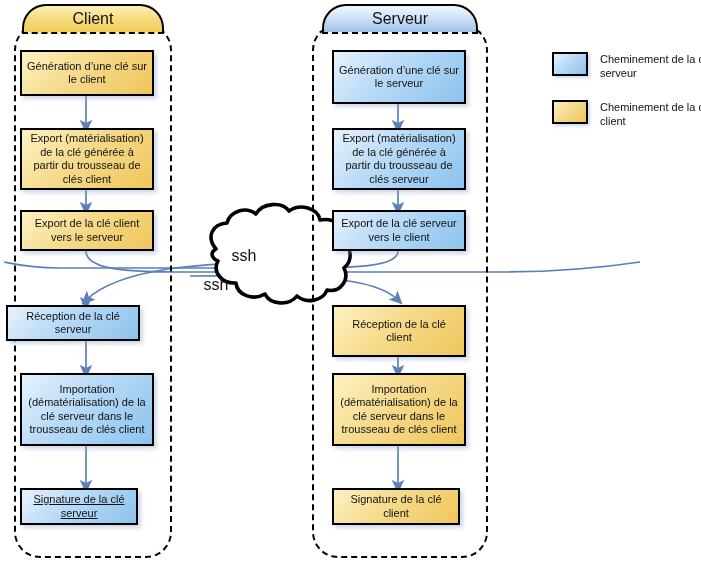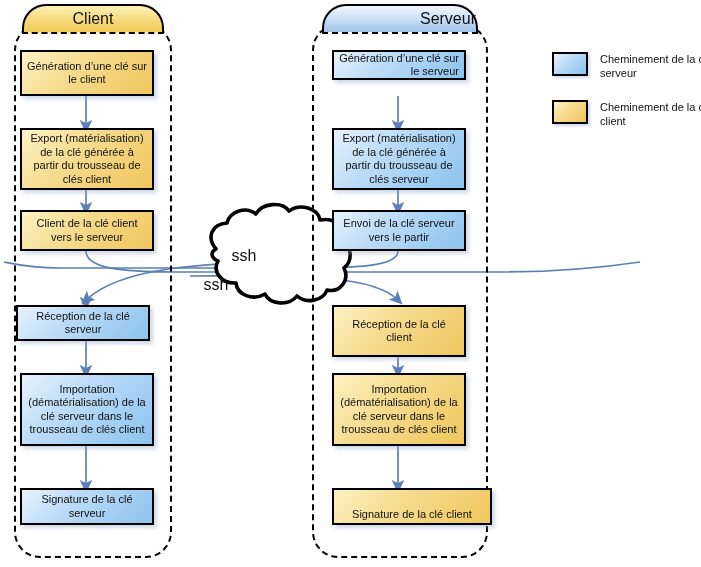--- a/index.html
+++ b/index.html
@@ -10,21 +10,21 @@
 
   
   .lane{position:absolute;box-sizing:border-box;border:2px dashed #000;
         border-radius:26px;background:transparent;}
   .lane-header{position:absolute;box-sizing:border-box;
         border:2px solid #000;border-bottom:2px dashed #000;
         border-top-left-radius:24px;border-top-right-radius:24px;
         display:flex;align-items:center;justify-content:center;
         font-size:16px;color:#111;}
   .lane-header.client{background:linear-gradient(to bottom,#fdf0b8 0%,#f7dd84 45%,#f0cb55 100%);}
-  .lane-header.server{background:linear-gradient(to bottom,#f1f7fd 0%,#cfe2f6 45%,#9dc3ea 100%);justify-content:flex-end;}
+  .lane-header.server{background:linear-gradient(to bottom,#f1f7fd 0%,#cfe2f6 45%,#9dc3ea 100%);}
 
   
   .node{position:absolute;box-sizing:border-box;border:2px solid #000;
         display:flex;align-items:center;justify-content:center;text-align:center;
         font-size:11px;line-height:13.5px;color:#111;padding:2px 5px;
         box-shadow:3px 3px 4px rgba(150,170,200,.45);}
   .node.client{background:linear-gradient(135deg,#fdf2c4 0%,#f6dd92 38%,#efc65c 100%);}
   .node.server{background:linear-gradient(135deg,#e8f2fc 0%,#bcdcf7 38%,#8cc3ee 100%);}
 
   
@@ -107,48 +107,48 @@
     <span>Serveur</span>
   </div>
 
   <div class="node client" style="left:20px;top:50px;width:134px;height:46px;">
     <span>Génération d’une clé sur le client</span>
   </div>
   <div class="node client" style="left:20px;top:128px;width:134px;height:62px;">
     <span>Export (matérialisation) de la clé générée à partir du trousseau de clés client</span>
   </div>
   <div class="node client" style="left:20px;top:210px;width:134px;height:41px;">
-    <span>Client de la clé client vers le serveur</span>
+    <span>Export de la clé client vers le serveur</span>
   </div>
-  <div class="node server" style="left:16px;top:305px;width:134px;height:36px;">
+  <div class="node server" style="left:6px;top:305px;width:134px;height:36px;">
     <span>Réception de la clé serveur</span>
   </div>
   <div class="node server" style="left:20px;top:373px;width:134px;height:73px;">
     <span>Importation (dématérialisation) de la clé serveur dans le trousseau de clés client</span>
   </div>
-  <div class="node server" style="left:20px;top:488px;width:134px;height:37px;">
+  <div class="node server" style="left:20px;top:488px;width:118px;height:37px;text-decoration:underline;">
     <span>Signature de la clé serveur</span>
   </div>
 
-  <div class="node server" style="left:332px;top:50px;width:134px;height:30px;text-align:right;">
+  <div class="node server" style="left:332px;top:50px;width:134px;height:54px;">
     <span>Génération d’une clé sur le serveur</span>
   </div>
   <div class="node server" style="left:332px;top:128px;width:134px;height:62px;">
     <span>Export (matérialisation) de la clé générée à partir du trousseau de clés serveur</span>
   </div>
   <div class="node server" style="left:332px;top:210px;width:134px;height:41px;">
-    <span>Envoi de la clé serveur vers le partir</span>
+    <span>Export de la clé serveur vers le client</span>
   </div>
   <div class="node client" style="left:332px;top:305px;width:134px;height:52px;">
     <span>Réception de la clé client</span>
   </div>
   <div class="node client" style="left:332px;top:373px;width:134px;height:73px;">
     <span>Importation (dématérialisation) de la clé serveur dans le trousseau de clés client</span>
   </div>
-  <div class="node client" style="left:332px;top:488px;width:160px;height:37px;align-items:flex-end;">
+  <div class="node client" style="left:332px;top:488px;width:128px;height:37px;">
     <span>Signature de la clé client</span>
   </div>
 
   <div class="cloud-label" style="left:214px;top:247px;">
     <span>ssh</span>
   </div>
   <div class="cloud-label" style="left:186px;top:276px;">
     <span>ssh</span>
   </div>
 

